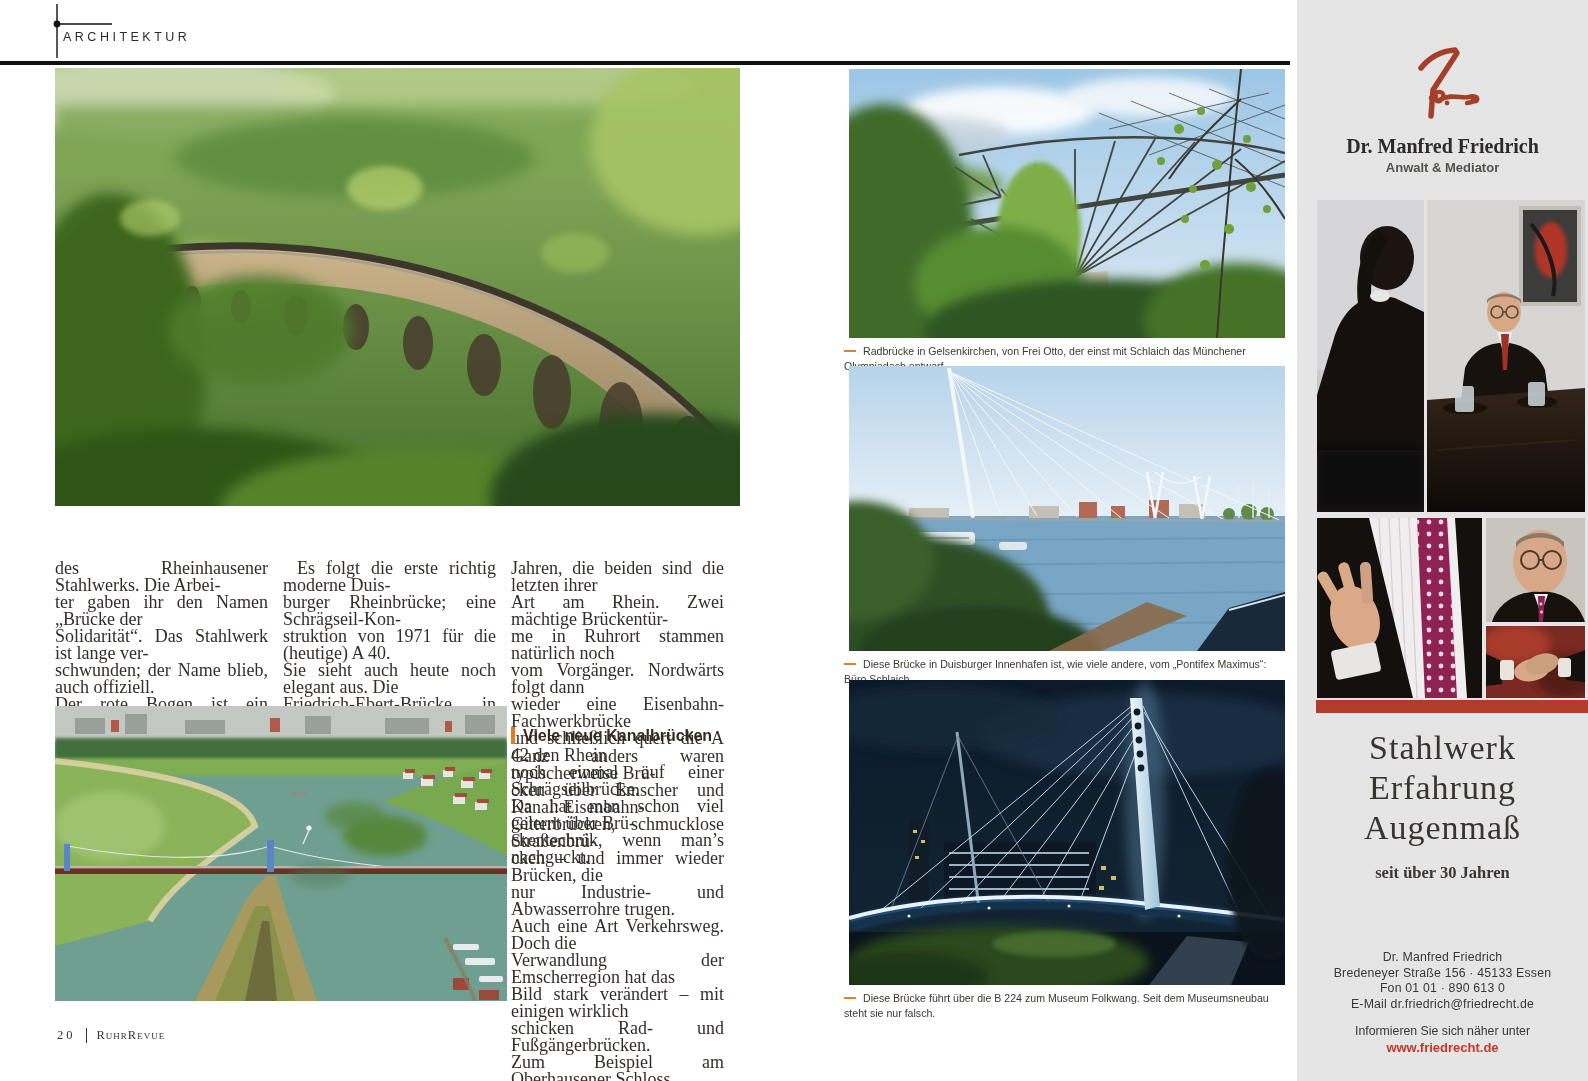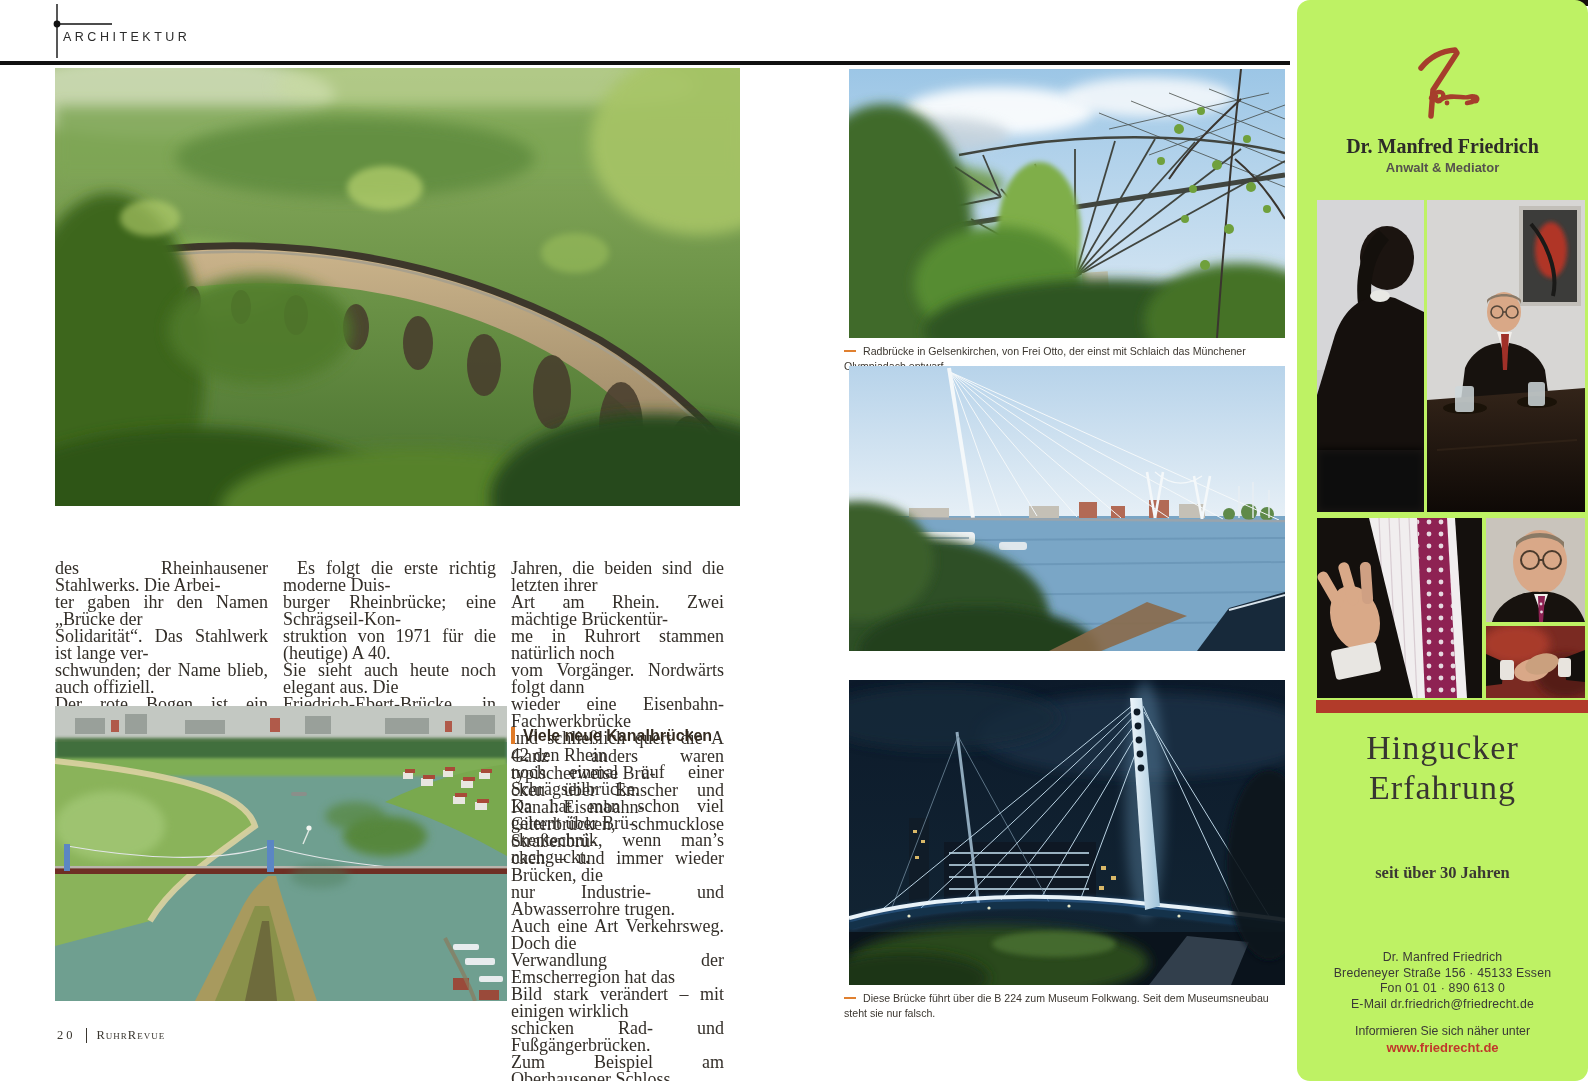--- a/index.html
+++ b/index.html
@@ -25,21 +25,21 @@
   .subhead{font-family:Liberation Sans, sans-serif;font-weight:bold;font-size:16px;color:#33291d;
            border-left:4px solid #e07b28;padding-left:8px;line-height:17px;}
 
   
   .footer{font-family:"Liberation Serif",serif;font-size:12.5px;color:#3a362f;display:flex;align-items:center;gap:10px;}
   .footer .pg{letter-spacing:3px;}
   .footer .vrule{display:inline-block;width:1px;height:15px;background:#3a362f;}
   .footer .mag{font-variant:small-caps;letter-spacing:1px;}
 
   
-  .ad{background:#bef264;border-radius:13px;}
+  .ad{background:#e5e5e5;}
   .ad-name{font-family:"Liberation Serif",serif;font-weight:bold;font-size:20px;color:#2d2b28;text-align:center;}
   .ad-role{font-family:"Liberation Sans",sans-serif;font-weight:bold;font-size:13px;color:#55524d;text-align:center;}
   .ad-red-bar{background:#b23b2a;}
   .ad-headline{font-family:"Liberation Serif",serif;font-size:34px;line-height:40px;color:#383531;text-align:center;letter-spacing:1px;}
   .ad-tagline{font-family:"Liberation Serif",serif;font-weight:bold;font-size:16.5px;color:#3a3733;text-align:center;}
   .ad-contact{font-family:"Liberation Sans",sans-serif;font-size:12.3px;line-height:15.6px;color:#3a3836;text-align:center;letter-spacing:.2px;}
   .ad-info{font-family:"Liberation Sans",sans-serif;font-size:12.3px;color:#3a3836;text-align:center;}
   .ad-site{font-family:"Liberation Sans",sans-serif;font-weight:bold;font-size:13px;color:#c0392b;text-align:center;cursor:pointer;}
   .ad-photo{position:absolute;overflow:hidden;background:#cfcfd1;}
 </style>
@@ -384,20 +384,21 @@
       </g>
 
       <ellipse cx="55" cy="250" rx="145" ry="80" fill="#2e4f26" filter="url(#db1)"></ellipse>
       <ellipse cx="10" cy="195" rx="75" ry="60" fill="#3a5e2c" filter="url(#db1)"></ellipse>
       <ellipse cx="130" cy="285" rx="120" ry="45" fill="#243f1e" filter="url(#db1)"></ellipse>
       <polygon points="200,285 298,236 338,250 252,285" fill="#8a6a4a" opacity=".9"></polygon>
       <polygon points="380,242 436,226 436,285 348,285" fill="#17293a"></polygon>
       <line x1="380" y1="244" x2="436" y2="229" stroke="#d7e2ea" stroke-width="2"></line>
     </svg>
   </div>
+  <div class="abs caption" style="left:844px;top:657px;width:445px;"><span class="cap-marker"></span><span>Diese Brücke in Duisburger Innenhafen ist, wie viele andere, vom „Pontifex Maximus“: Büro Schlaich.</span></div>
 
   <div class="abs photo" style="left:849px;top:680px;width:436px;height:305px;background:#0c1a2a;">
     <svg width="436" height="305" viewBox="0 0 436 305">
       <defs>
         <linearGradient id="esky" x1="0" y1="0" x2="0" y2="1">
             <stop offset="0" stop-color="#0c1a2a"></stop>
             <stop offset="1" stop-color="#132635"></stop>
           </linearGradient>
         <linearGradient id="epyl" x1="0" y1="0" x2="1" y2="0">
             <stop offset="0" stop-color="#eef6fb"></stop>
@@ -597,22 +598,23 @@
         <rect x="14" y="34" width="14" height="20" rx="3" fill="#e8e4de"></rect>
         <rect x="72" y="32" width="13" height="19" rx="3" fill="#e8e4de"></rect>
         <ellipse cx="46" cy="44" rx="18" ry="11" fill="#d9a888" transform="rotate(-12 46 44)"></ellipse>
         <ellipse cx="56" cy="38" rx="17" ry="10" fill="#caa07e" transform="rotate(-16 56 38)"></ellipse>
       </svg>
     </div>
 
     <div class="abs ad-red-bar" style="left:19px;top:700px;width:272px;height:13px;"></div>
 
     <div class="abs" style="left:0;top:728px;width:291px;">
-      <div class="ad-headline">Hingucker</div>
+      <div class="ad-headline">Stahlwerk</div>
       <div class="ad-headline">Erfahrung</div>
+      <div class="ad-headline">Augenmaß</div>
     </div>
     <div class="abs ad-tagline" style="left:0;top:863px;width:291px;">seit über 30 Jahren</div>
 
     <div class="abs ad-contact" style="left:0;top:950px;width:291px;">
       <div>Dr. Manfred Friedrich</div>
       <div>Bredeneyer Straße 156 · 45133 Essen</div>
       <div>Fon 01 01 · 890 613 0</div>
       <div>E-Mail dr.friedrich@friedrecht.de</div>
     </div>
     <div class="abs ad-info" style="left:0;top:1024px;width:291px;">Informieren Sie sich näher unter</div>

